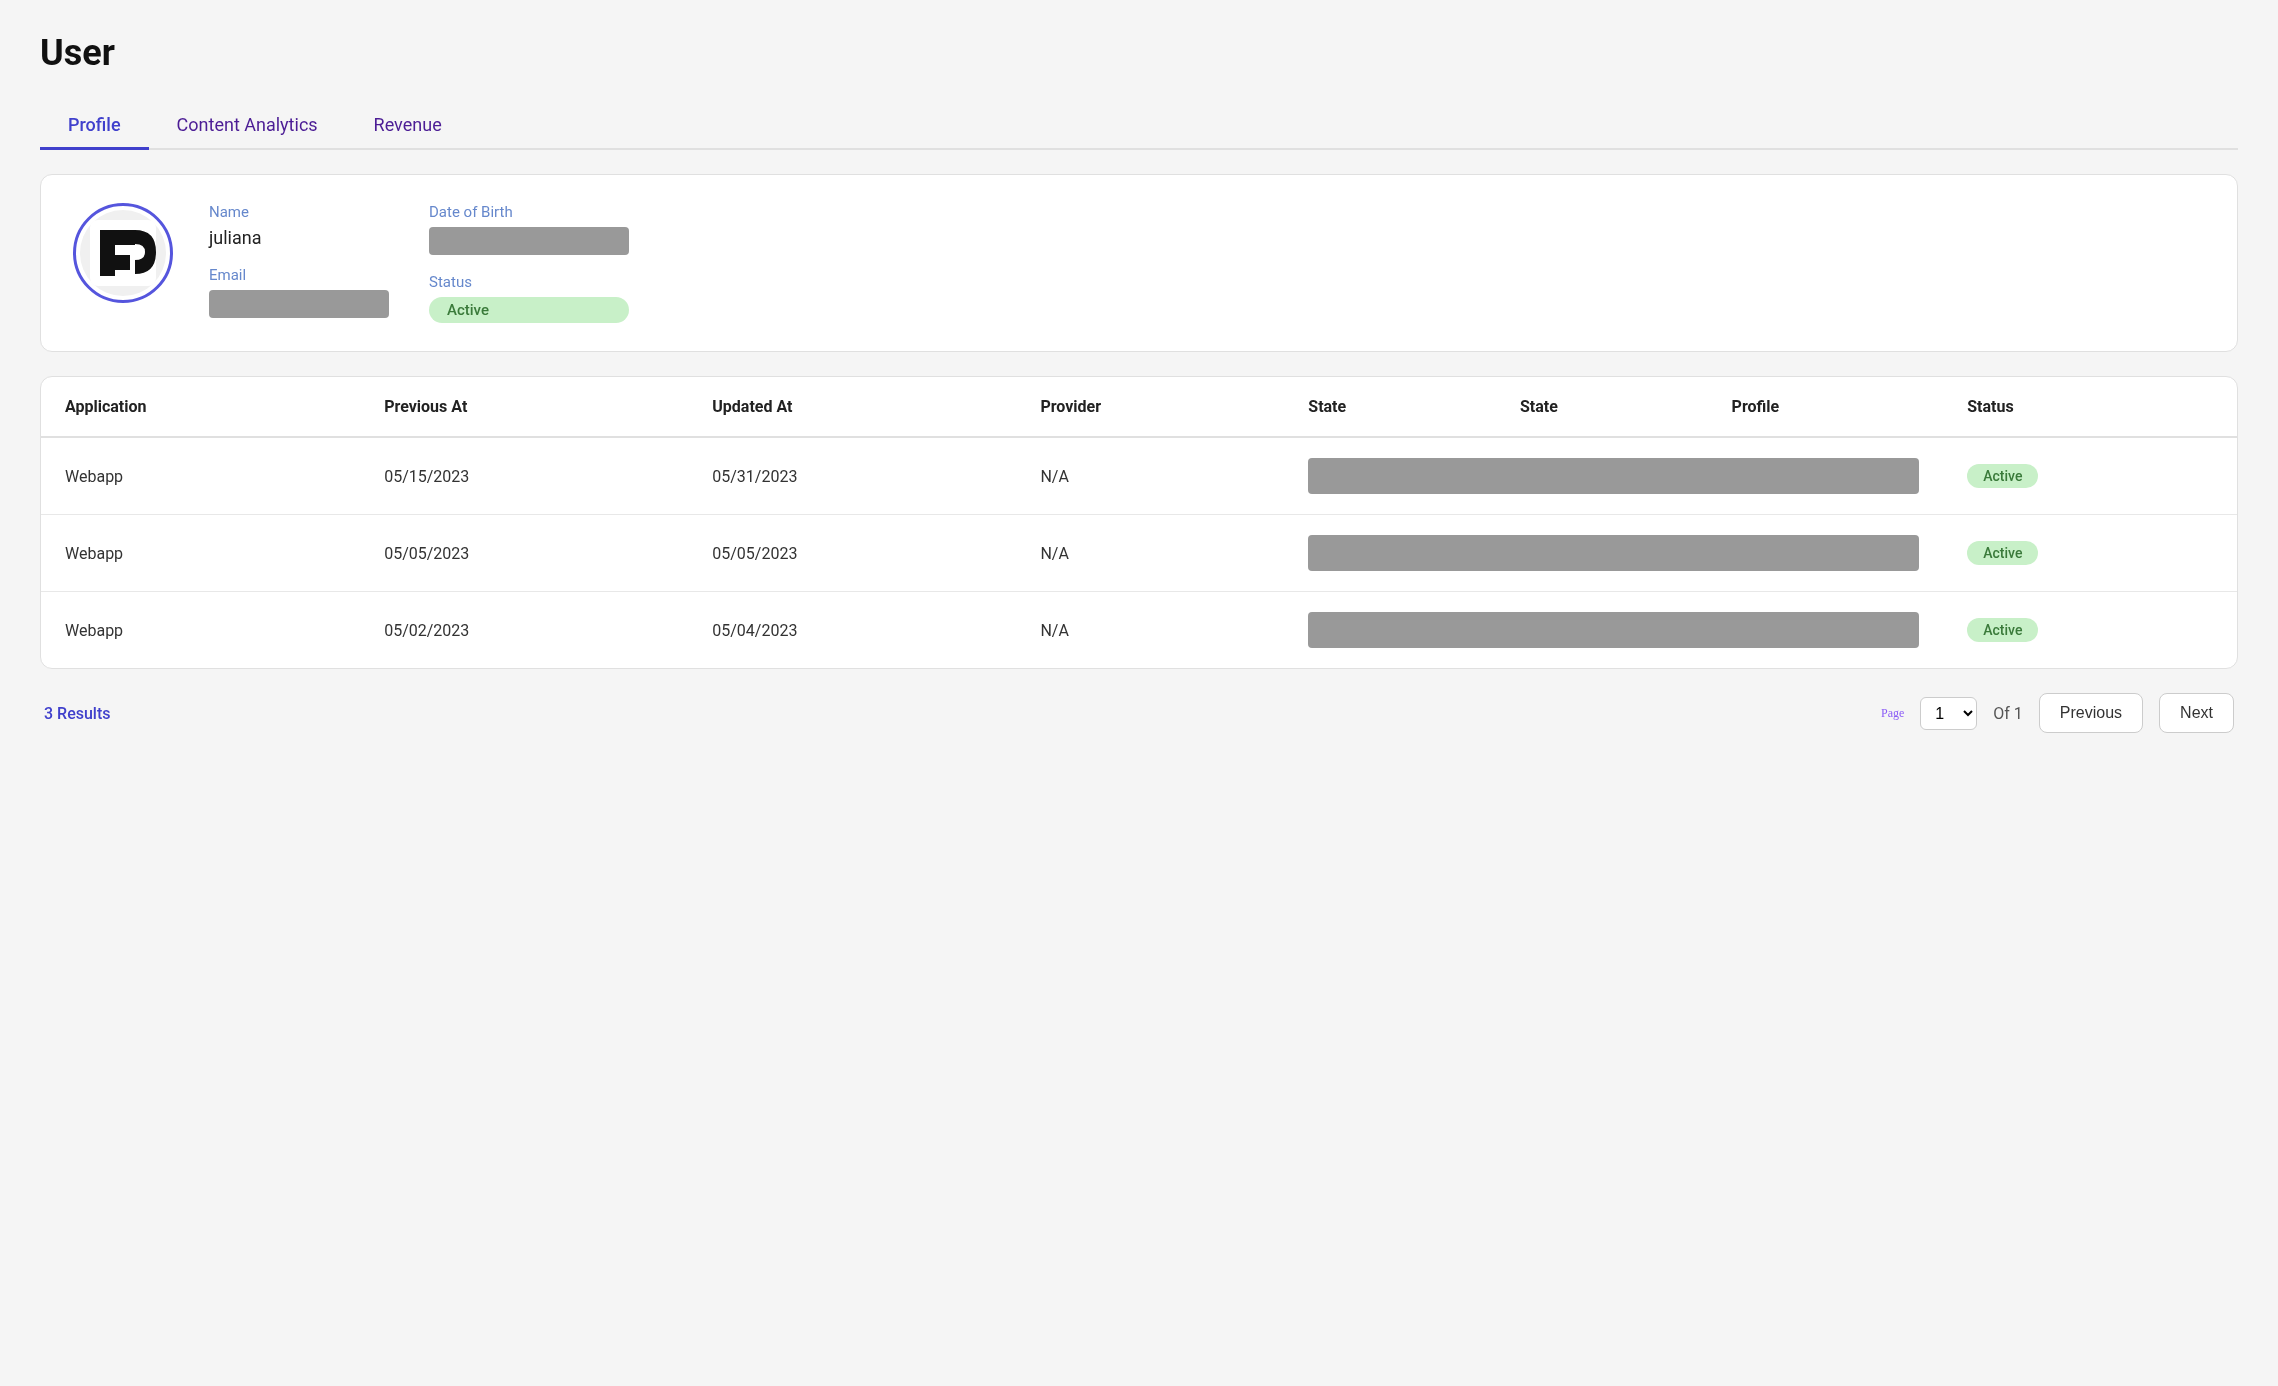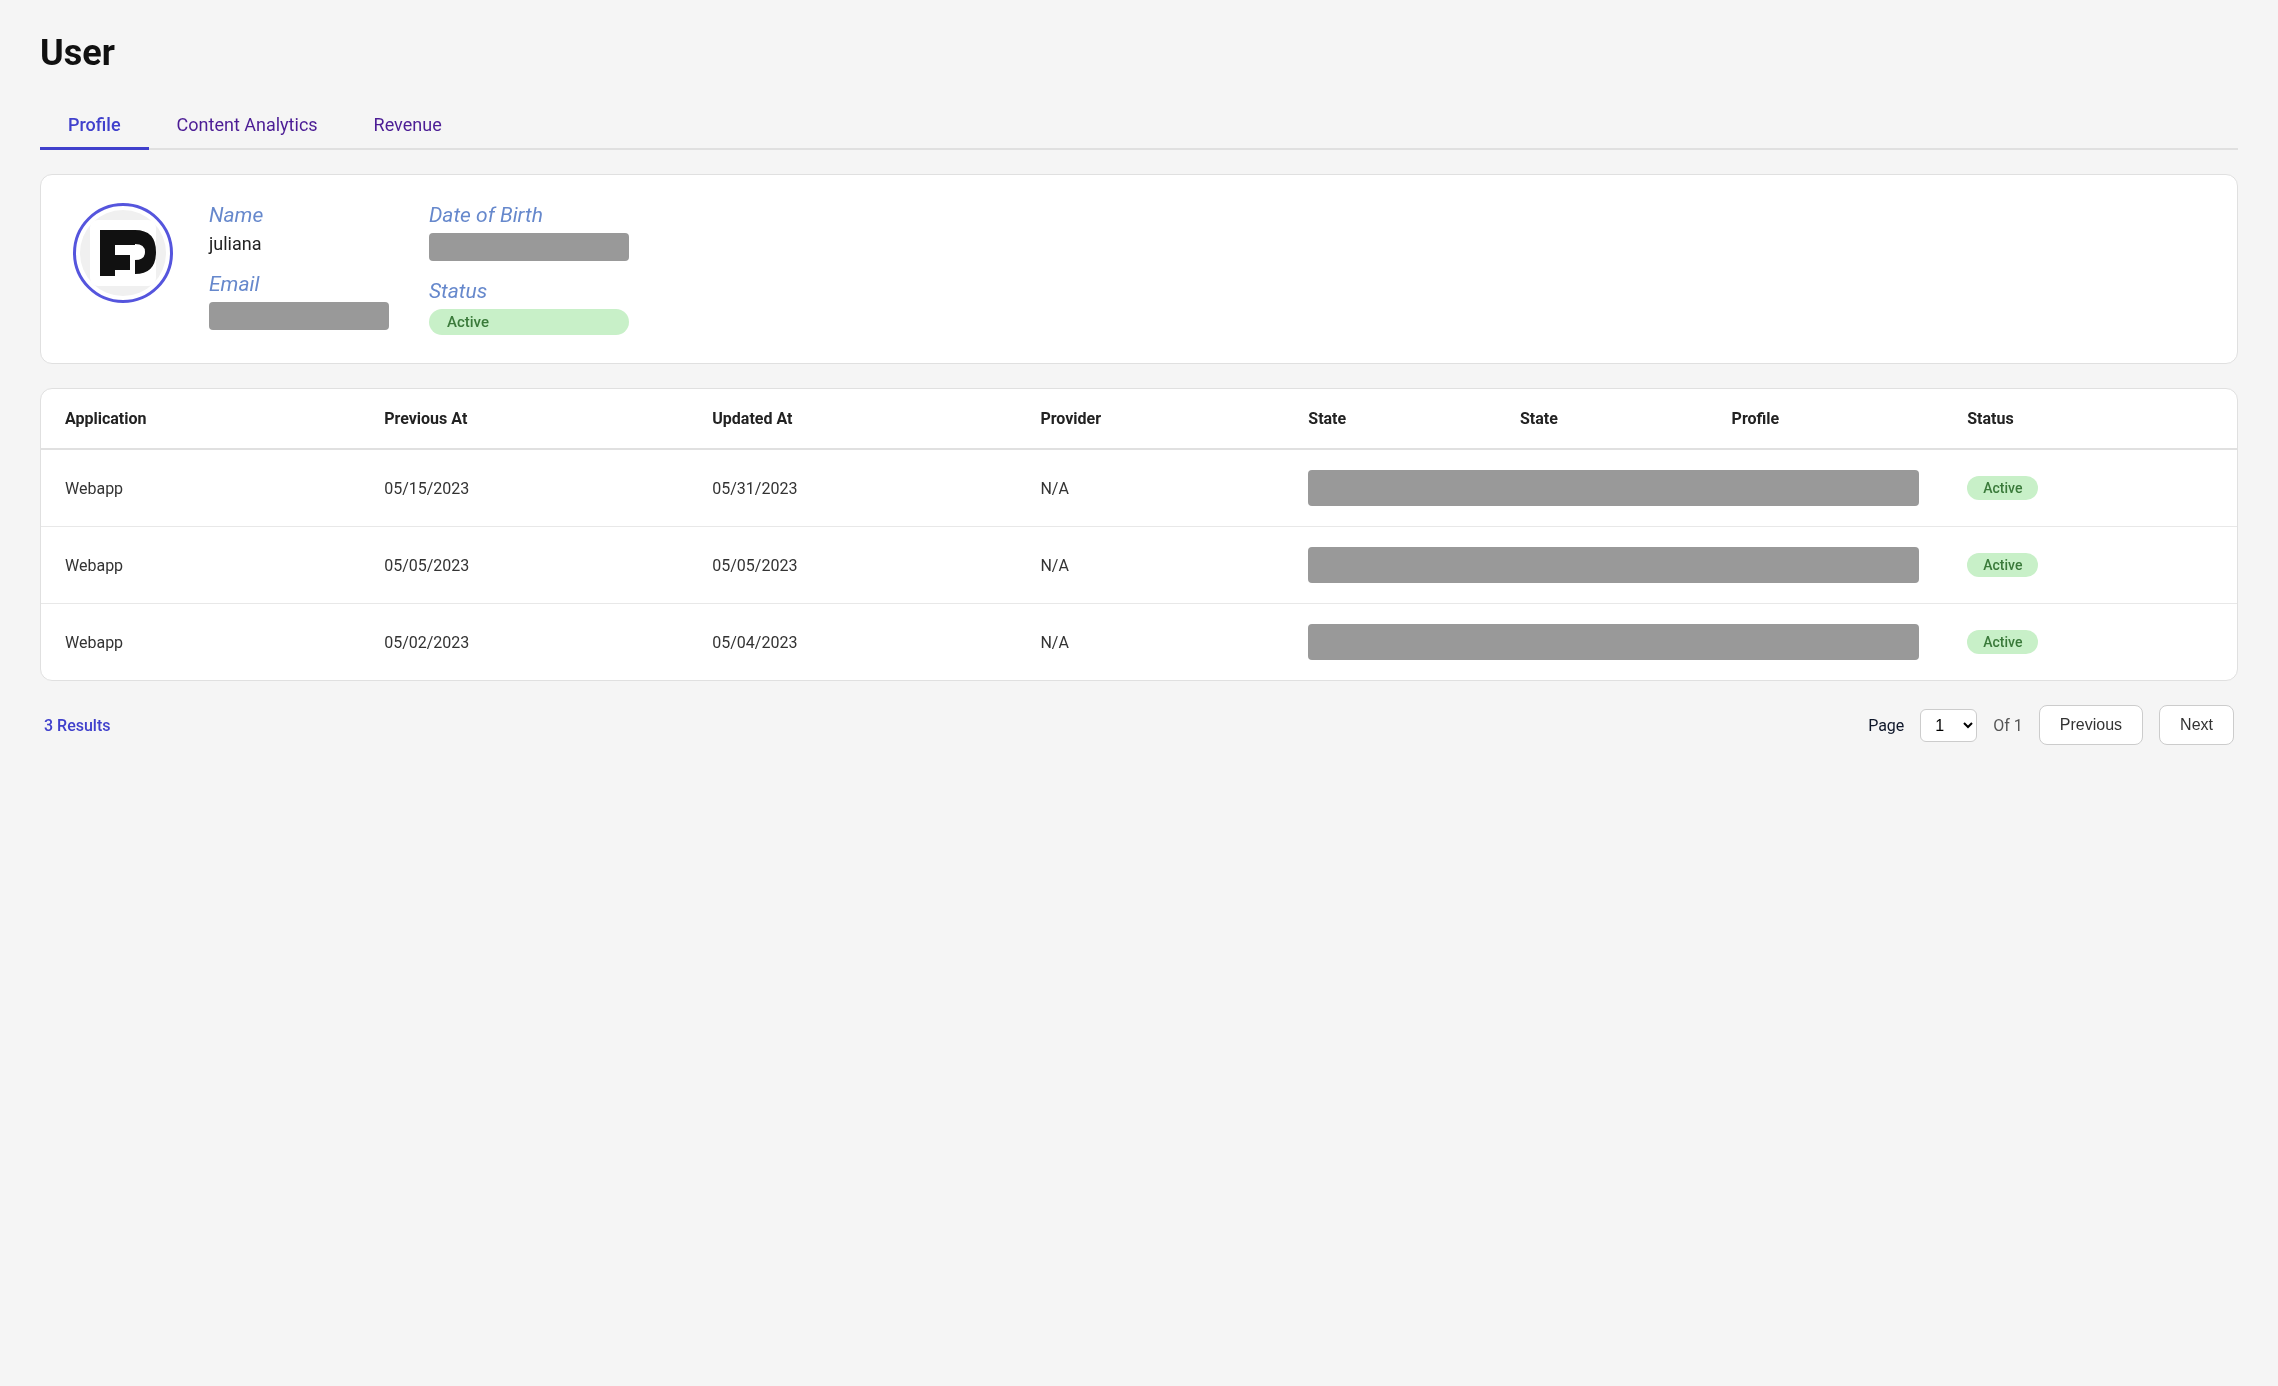--- a/index.html
+++ b/index.html
@@ -69,23 +69,22 @@
       gap: 40px;
       flex-wrap: wrap;
     }
     .field-group {
       display: flex;
       flex-direction: column;
       gap: 6px;
       min-width: 180px;
     }
     .field-label {
-      font-size: 21px;
+      font-size: 15px;
       color: #6688cc;
-      font-style: italic;
     }
     .field-value {
       font-size: 18px;
       color: #222;
     }
     .field-redacted {
       background: #999;
       border-radius: 4px;
       height: 28px;
       width: 180px;
@@ -181,22 +180,23 @@
       font-size: 16px;
       color: #4040cc;
       font-weight: 500;
     }
     .pagination-controls {
       display: flex;
       align-items: center;
       gap: 16px;
     }
     .page-label {
-      font-size: 16px;
-      color: #0f172a;
+      font-size: 12px;
+      color: #8b5cf6;
+      font-family: Liberation Serif, serif;
     }
     .page-select {
       border: 1px solid #ccc;
       border-radius: 6px;
       padding: 6px 16px 6px 10px;
       font-size: 16px;
       appearance: auto;
       background: #fff;
       cursor: pointer;
     }

